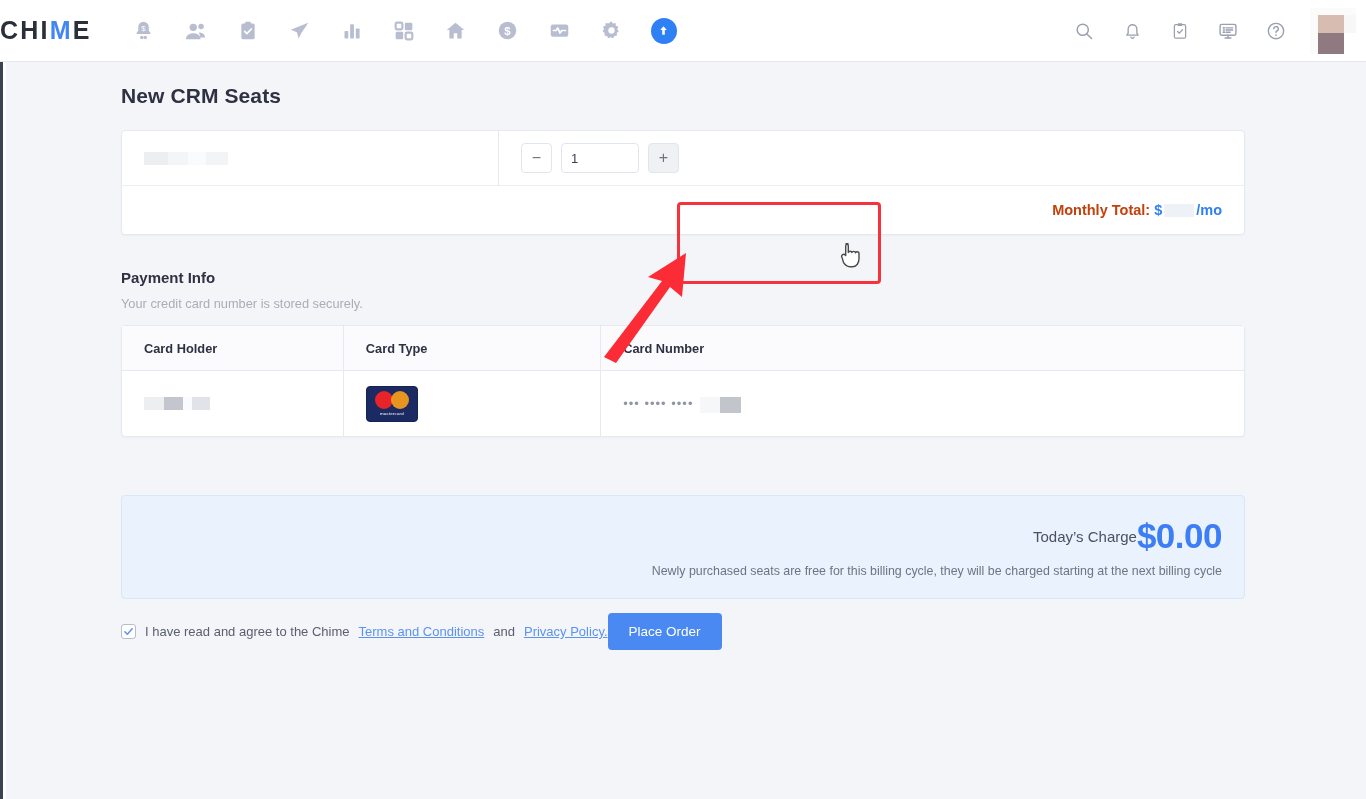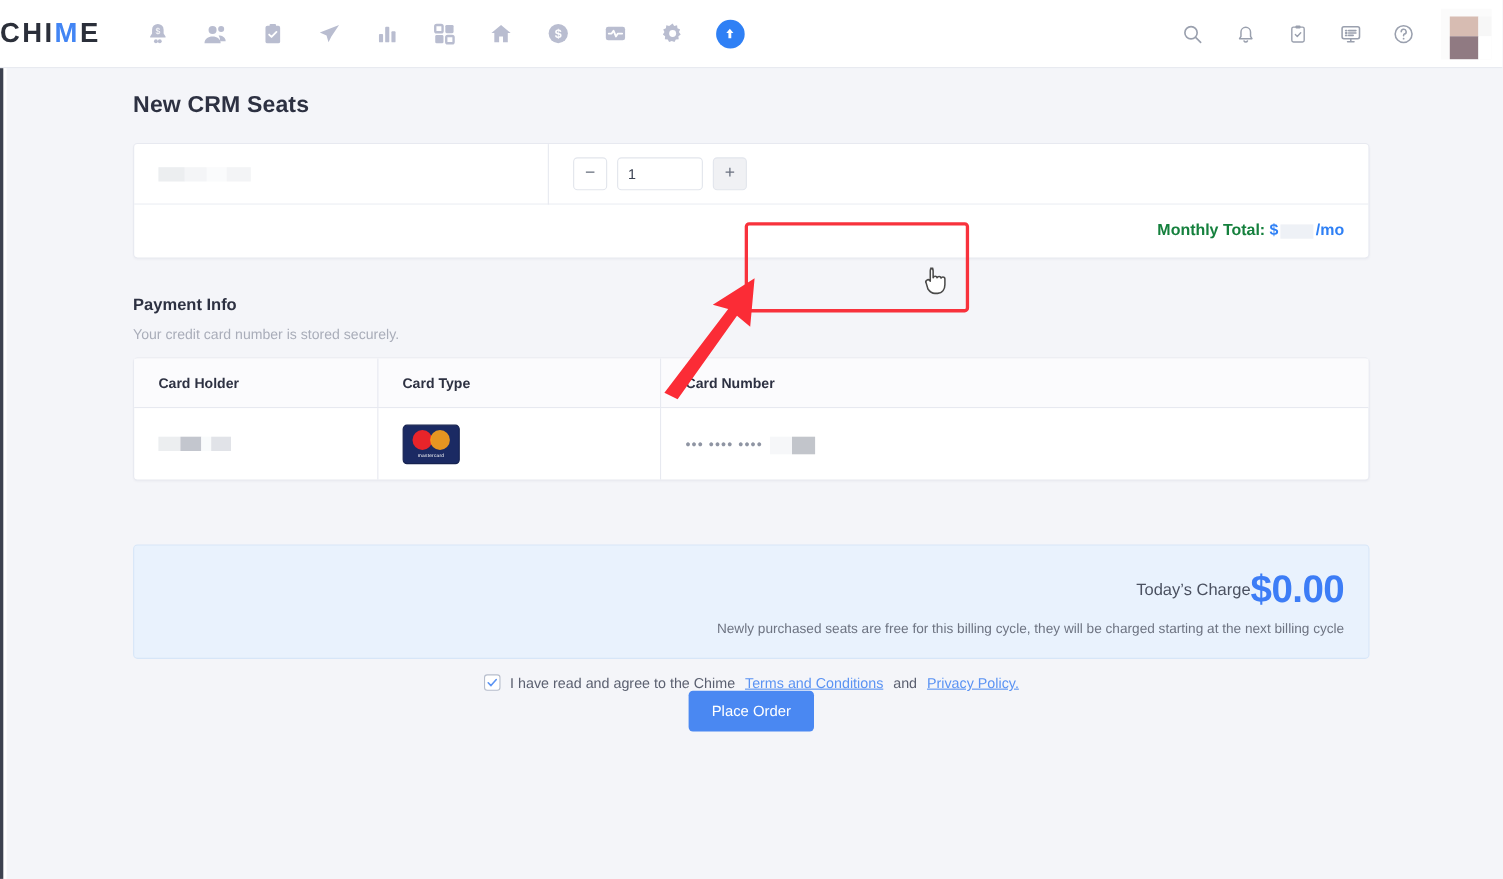--- a/index.html
+++ b/index.html
@@ -118,21 +118,21 @@
   .seatinput {
     width: 78px; height: 30px; border: 1px solid #e2e5ec; border-radius: 4px;
     background: #ffffff; font-size: 13px; color: #3b4252;
     padding-left: 9px; font-family: "Liberation Sans", sans-serif;
     outline: none;
   }
   .tbl-total-row {
     height: 48px; display: flex; align-items: center; justify-content: flex-end;
     padding-right: 22px;
   }
-  .total-label { font-size: 14.5px; font-weight: 700; color: #15803d; }
+  .total-label { font-size: 14.5px; font-weight: 700; color: #c2410c; }
   .total-amt { font-size: 14.5px; font-weight: 700; color: #2f80f5; margin-left: 4px; display:flex; align-items:center; }
   .total-amt .redact { margin: 0 2px; }
 
   .pay-title { font-size: 15px; font-weight: 700; color: #2d3142; margin: 34px 0 10px 0; }
   .pay-note { font-size: 12.8px; color: #a9adb9; margin: 0 0 14px 0; }
 
   .pcol1 { width: 374px; }
   .pcol2 { width: 374px; border-left: 1px solid #e7e9f0; }
   .pcol3 { width: 100%; border-left: 1px solid #e7e9f0; margin-left: 36px; }
   .pay-head { display: flex; background: #fbfbfd; border-bottom: 1px solid #e7e9f0; }
@@ -161,21 +161,21 @@
     height: 104px;
     padding: 0 22px;
     display: flex; flex-direction: column; justify-content: center; align-items: flex-end;
   }
   .charge-row { display: flex; align-items: center; gap: 0; }
   .charge-label { font-size: 15px; color: #4b5160; }
   .charge-amt { font-size: 35px; font-weight: 700; color: #3d7df6; letter-spacing: -0.5px; }
   .charge-note { font-size: 12.4px; color: #6e7482; margin-top: 8px; }
 
   .footer-row {
-    margin-top: 14px; display: flex; align-items: center; justify-content: center; flex-direction: column;
+    margin-top: 14px; display: flex; align-items: center; justify-content: flex-start;
   }
   .agree { display: flex; align-items: center; gap: 9px; font-size: 13px; color: #5b6070; }
   .cbox {
     width: 15px; height: 15px; border: 1px solid #b6bdcc; border-radius: 3px;
     background: #ffffff; display: flex; align-items: center; justify-content: center;
   }
   .cbox svg { display:block; }
   .lnk { color: #5b93f3; }
   .place-order {
     background: #4a88f2; color: #ffffff; border: none; border-radius: 4px;

